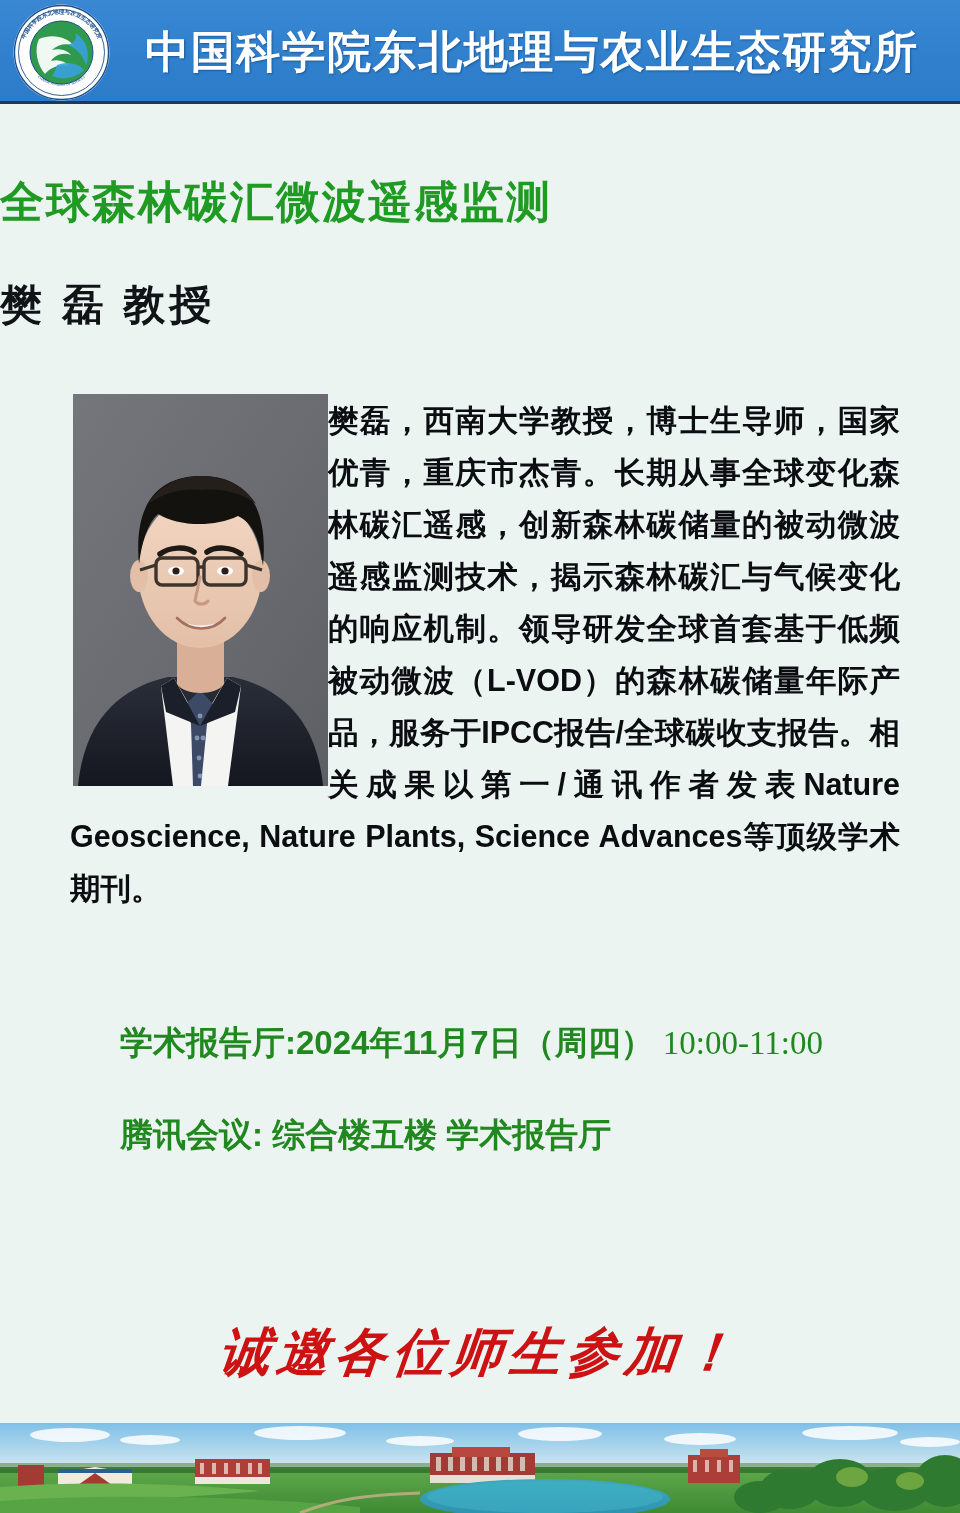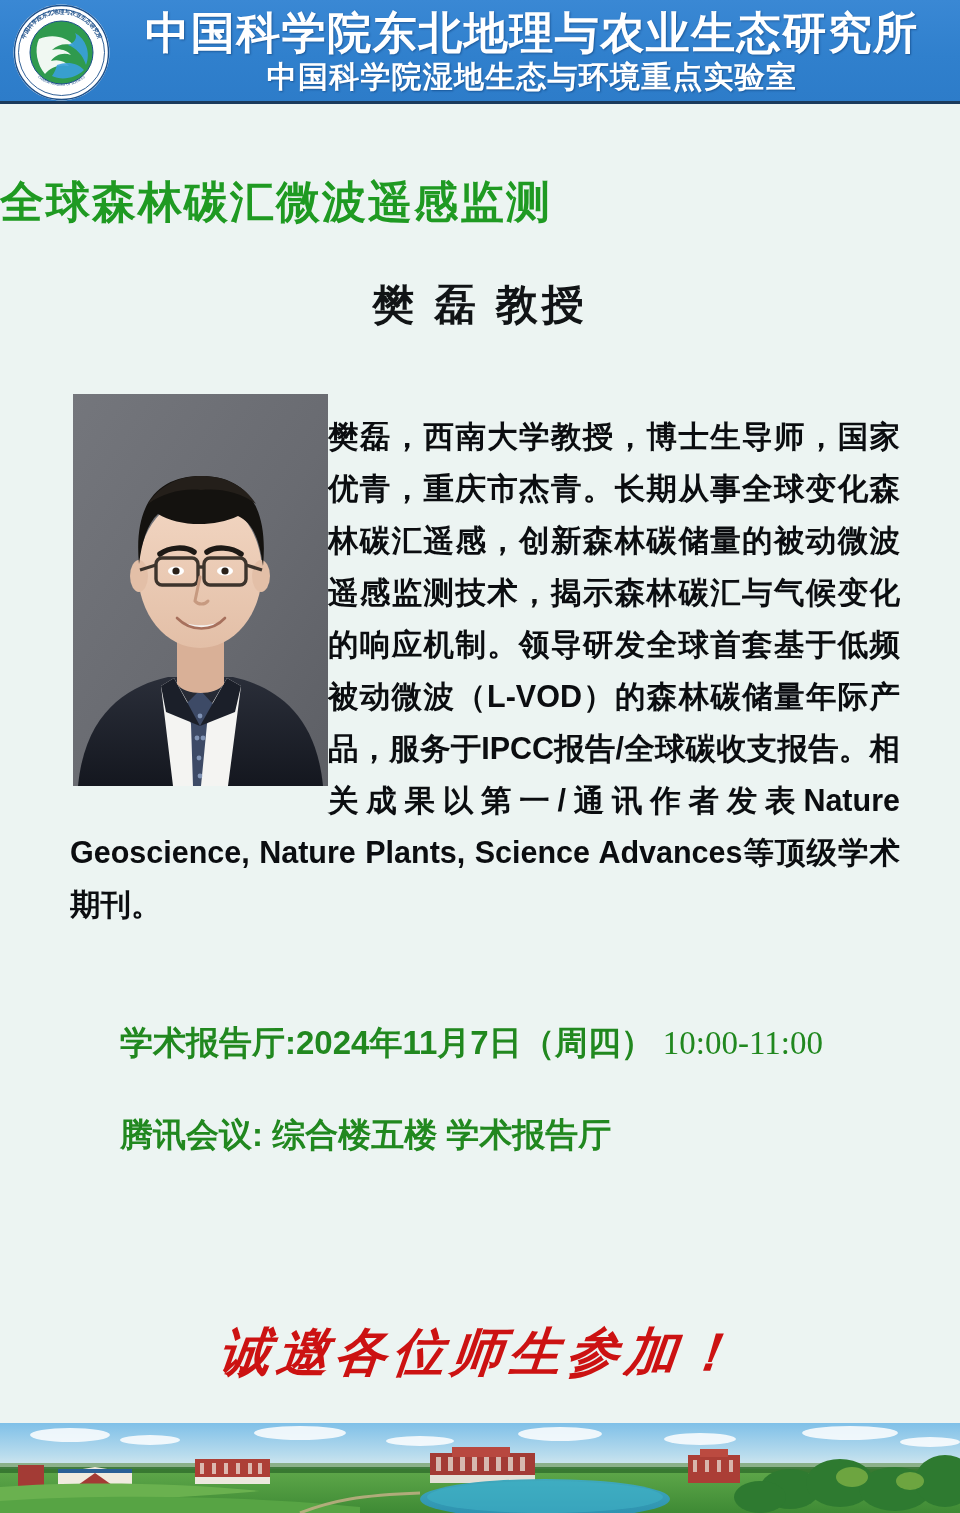--- a/index.html
+++ b/index.html
@@ -92,21 +92,21 @@
     font-size: 44px;
     font-weight: bold;
     letter-spacing: 2px;
     line-height: 1.1;
   }
   .speaker-name {
     position: absolute;
     top: 282px;
     left: 0;
     width: 960px;
-    text-align: center;
+    text-align: left;
     color: #111416;
     font-size: 42px;
     font-weight: bold;
     letter-spacing: 4px;
     line-height: 1.1;
   }
 
   
   .portrait {
     position: absolute;
@@ -115,21 +115,21 @@
     width: 255px;
     height: 392px;
     overflow: hidden;
     background: #6a6c72;
   }
   .portrait svg { display: block; }
 
   
   .bio-block {
     position: absolute;
-    top: 410px;
+    top: 394px;
     left: 70px;
     width: 830px;
   }
   .bio-text {
     font-size: 30.5px;
     font-weight: bold;
     color: #0b0d10;
     line-height: 52px;
     text-align: justify;
     text-justify: inter-character;
@@ -215,21 +215,20 @@
       </g>
       <defs>
         <path id="arcTop" d="M10.5 49.5 A39 39 0 0 1 88.5 49.5" fill="none"></path>
         <path id="arcBottom" d="M13 52 A37 37 0 0 0 86 52" fill="none"></path>
       </defs>
     </svg>
   </div>
 
   <div class="header-text">
     <div class="header-line1">中国科学院东北地理与农业生态研究所</div>
-    <div class="header-line2">中国科学院湿地生态与环境重点实验室</div>
   </div>
 </div>
 
 <div class="talk-title">全球森林碳汇微波遥感监测</div>
 <div class="speaker-name">樊 磊 教授</div>
 
 <div class="bio-block">
   <div class="bio-text">
     <span class="float-img"></span><span>樊磊，西南大学教授，博士生导师，国家优青，重庆市杰青。长期从事全球变化森林碳汇遥感，创新森林碳储量的被动微波遥感监测技术，揭示森林碳汇与气候变化的响应机制。领导研发全球首套基于低频被动微波（L-VOD）的森林碳储量年际产品，服务于IPCC报告/全球碳收支报告。相关成果以第一/通讯作者发表Nature Geoscience, Nature Plants, Science Advances等顶级学术期刊。</span>
   </div>

